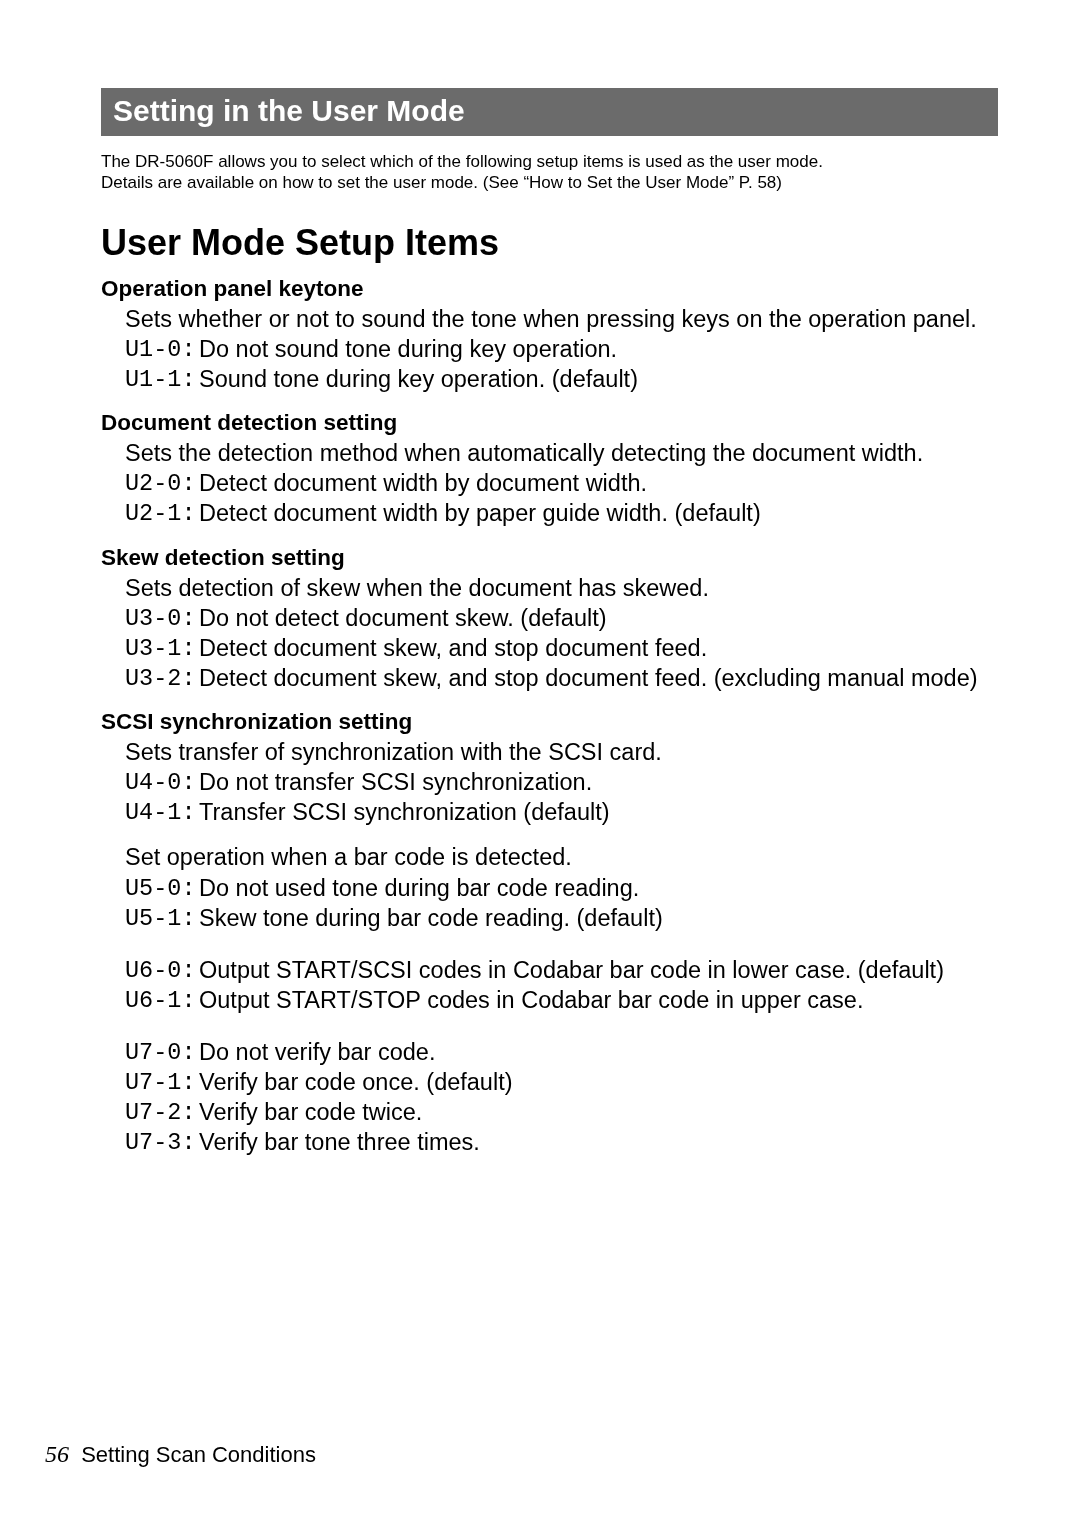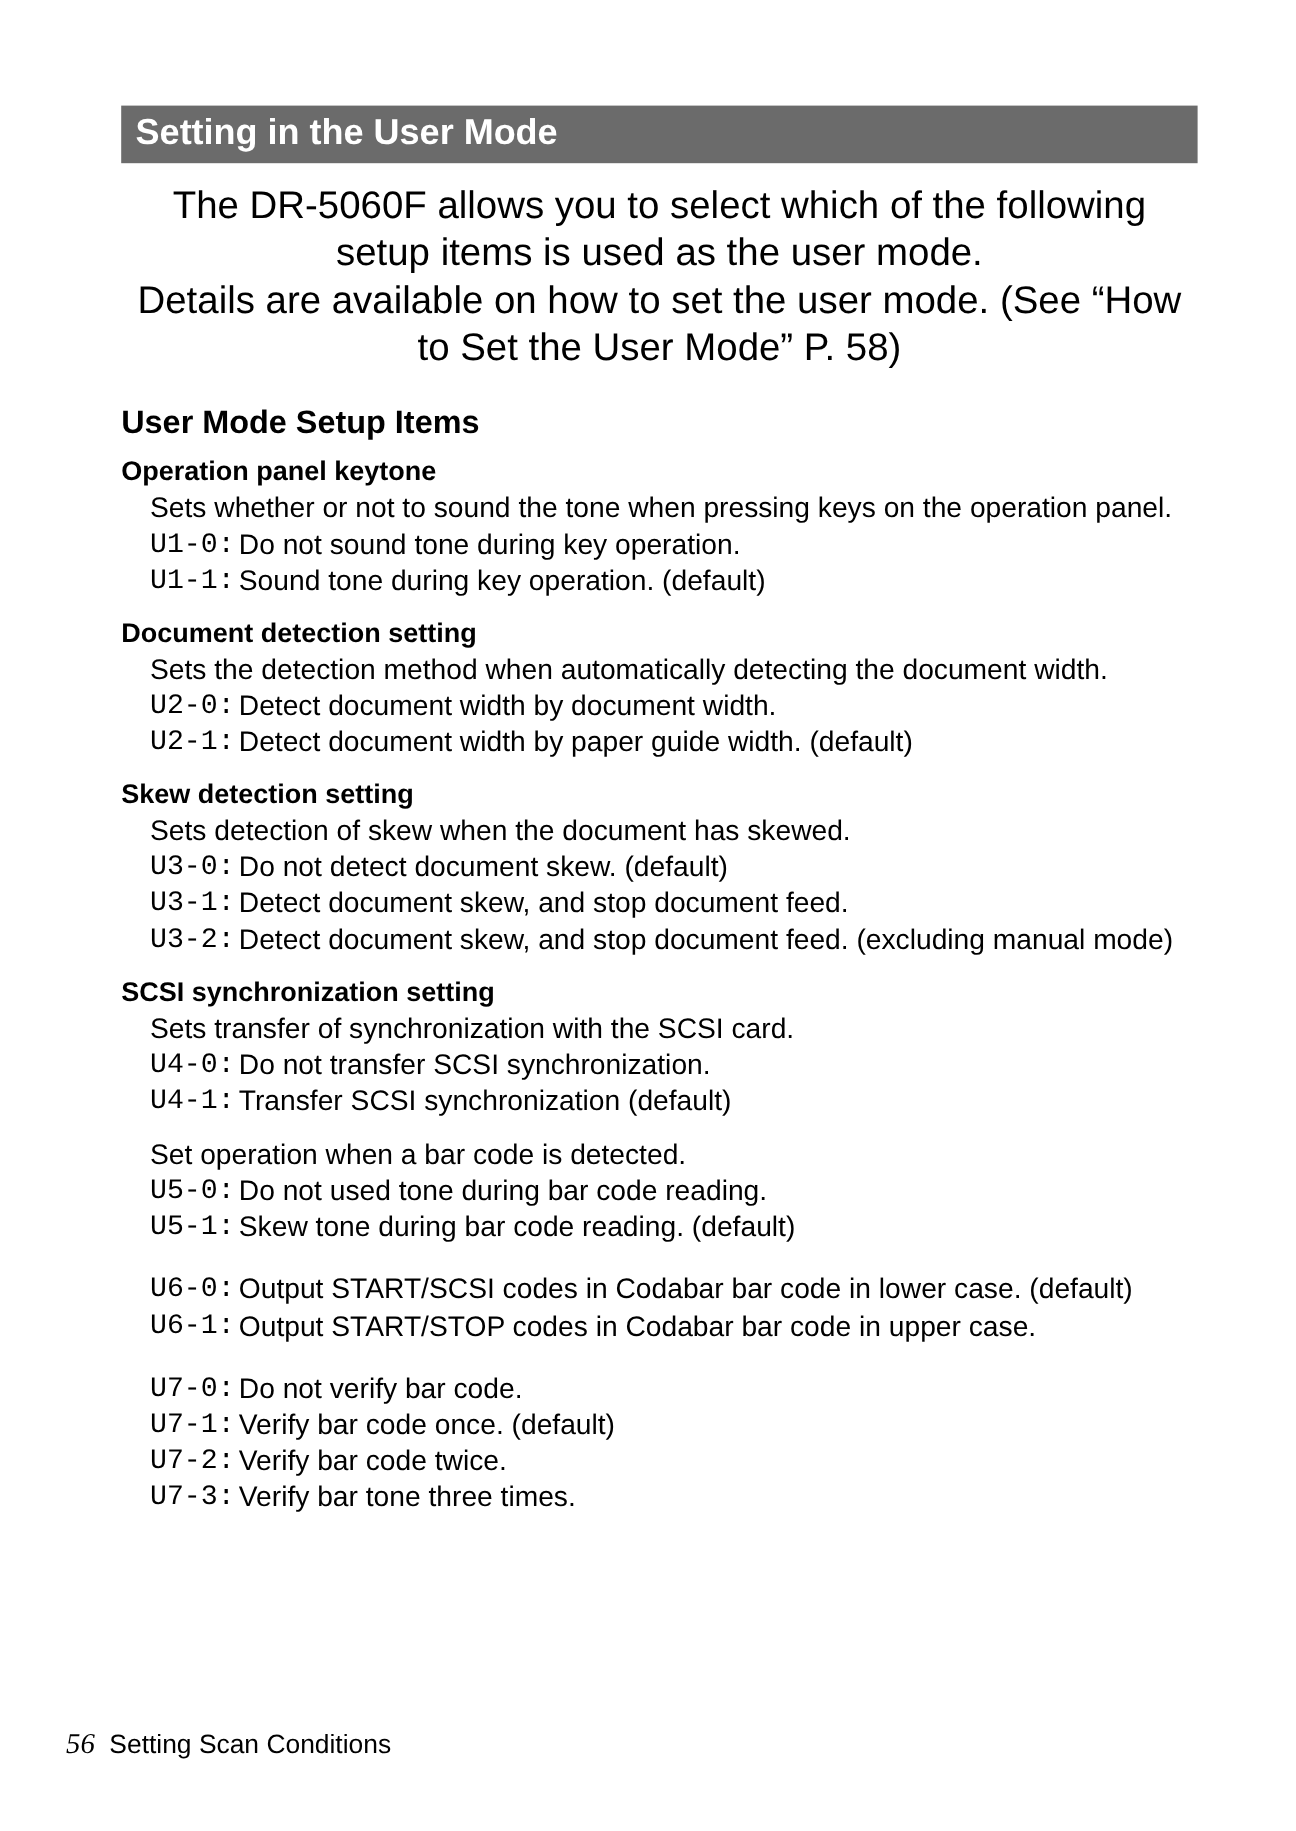--- a/index.html
+++ b/index.html
@@ -22,27 +22,26 @@
   .main-heading {
     background: #6b6b6b;
     color: #ffffff;
     font-weight: bold;
     font-size: 30px;
     padding: 6px 12px 9px 12px;
     margin: 0 0 16px 0;
     line-height: 1.1;
   }
   .intro {
-    font-size: 32px;
+    font-size: 17px;
     line-height: 1.23;
     margin: 0 0 28px 0;
-    text-align: center;
   }
   .sub-heading {
-    font-size: 27px;
+    font-size: 36px;
     font-weight: bold;
     margin: 0 0 12px 0;
   }
   .section {
     margin-bottom: 16px;
   }
   .section-title {
     font-size: 22.5px;
     font-weight: bold;
     margin: 0 0 3px 0;
@@ -65,21 +64,21 @@
     font-family: Liberation Mono, monospace;
   }
   .code-line .text {
     flex: 1;
   }
   .block-gap {
     height: 22px;
   }
   .footer {
     position: absolute;
-    left: 55px;
+    left: 45px;
     bottom: 58px;
     font-size: 22px;
   }
   .footer .page-num {
     font-style: italic;
     font-family: Georgia, 'Times New Roman', serif;
     font-size: 24px;
     margin-right: 6px;
   }
 </style>

